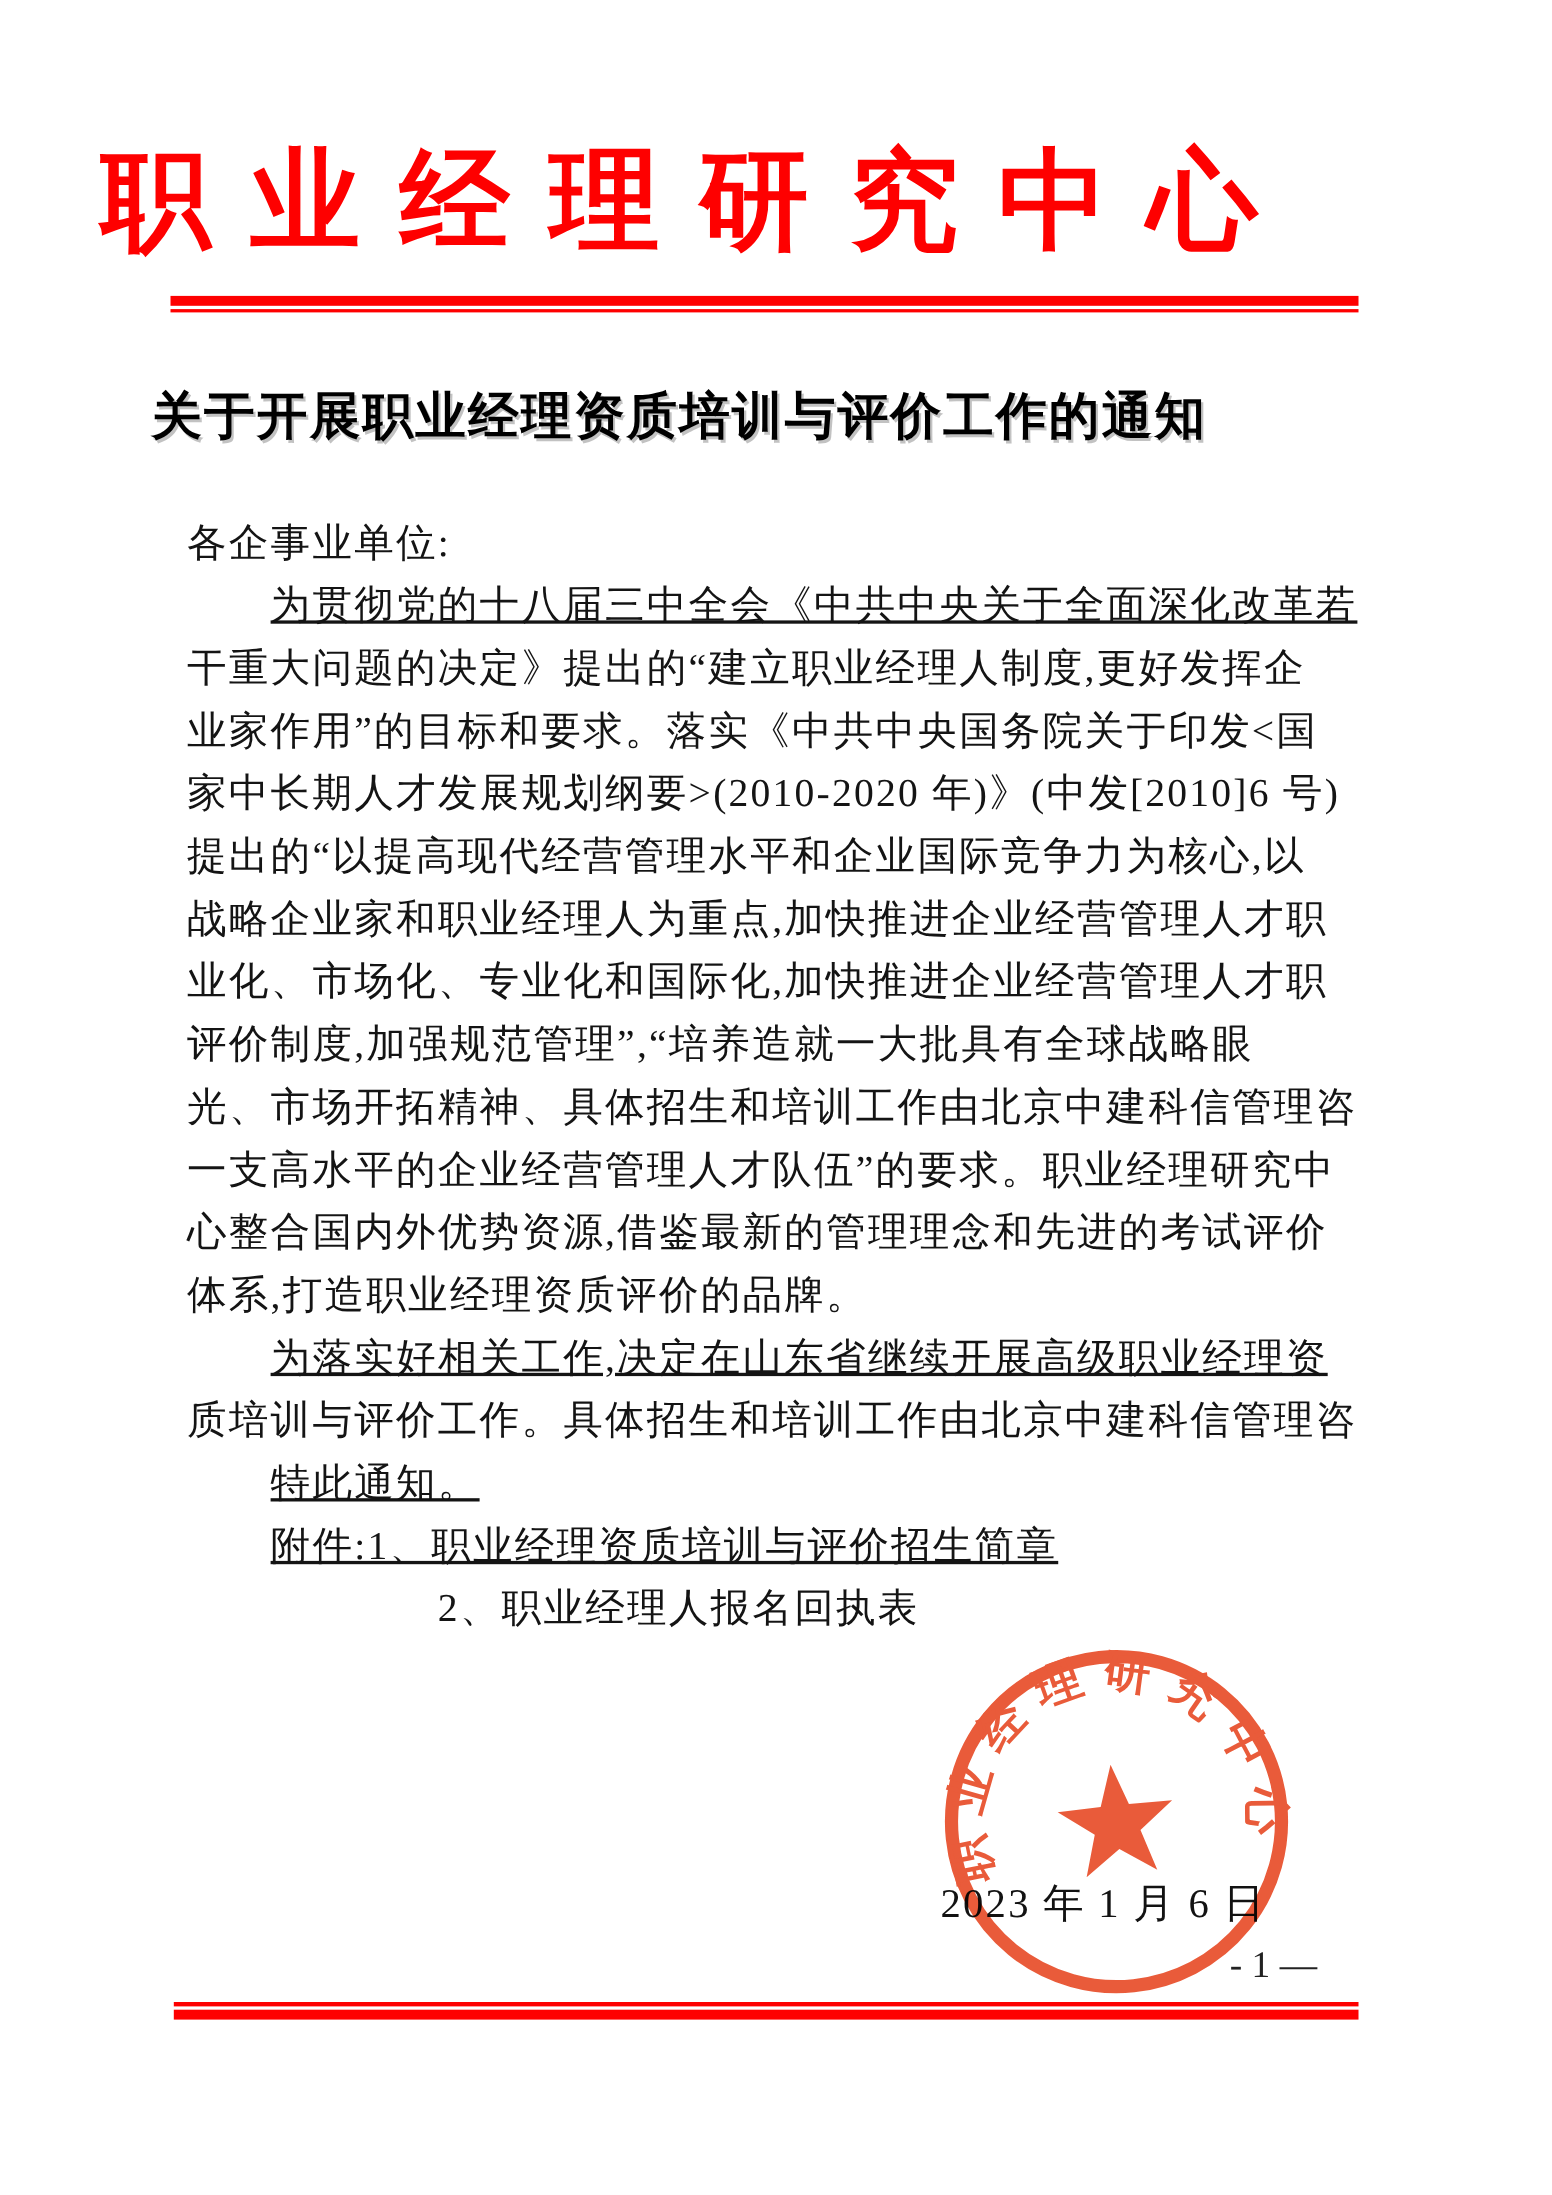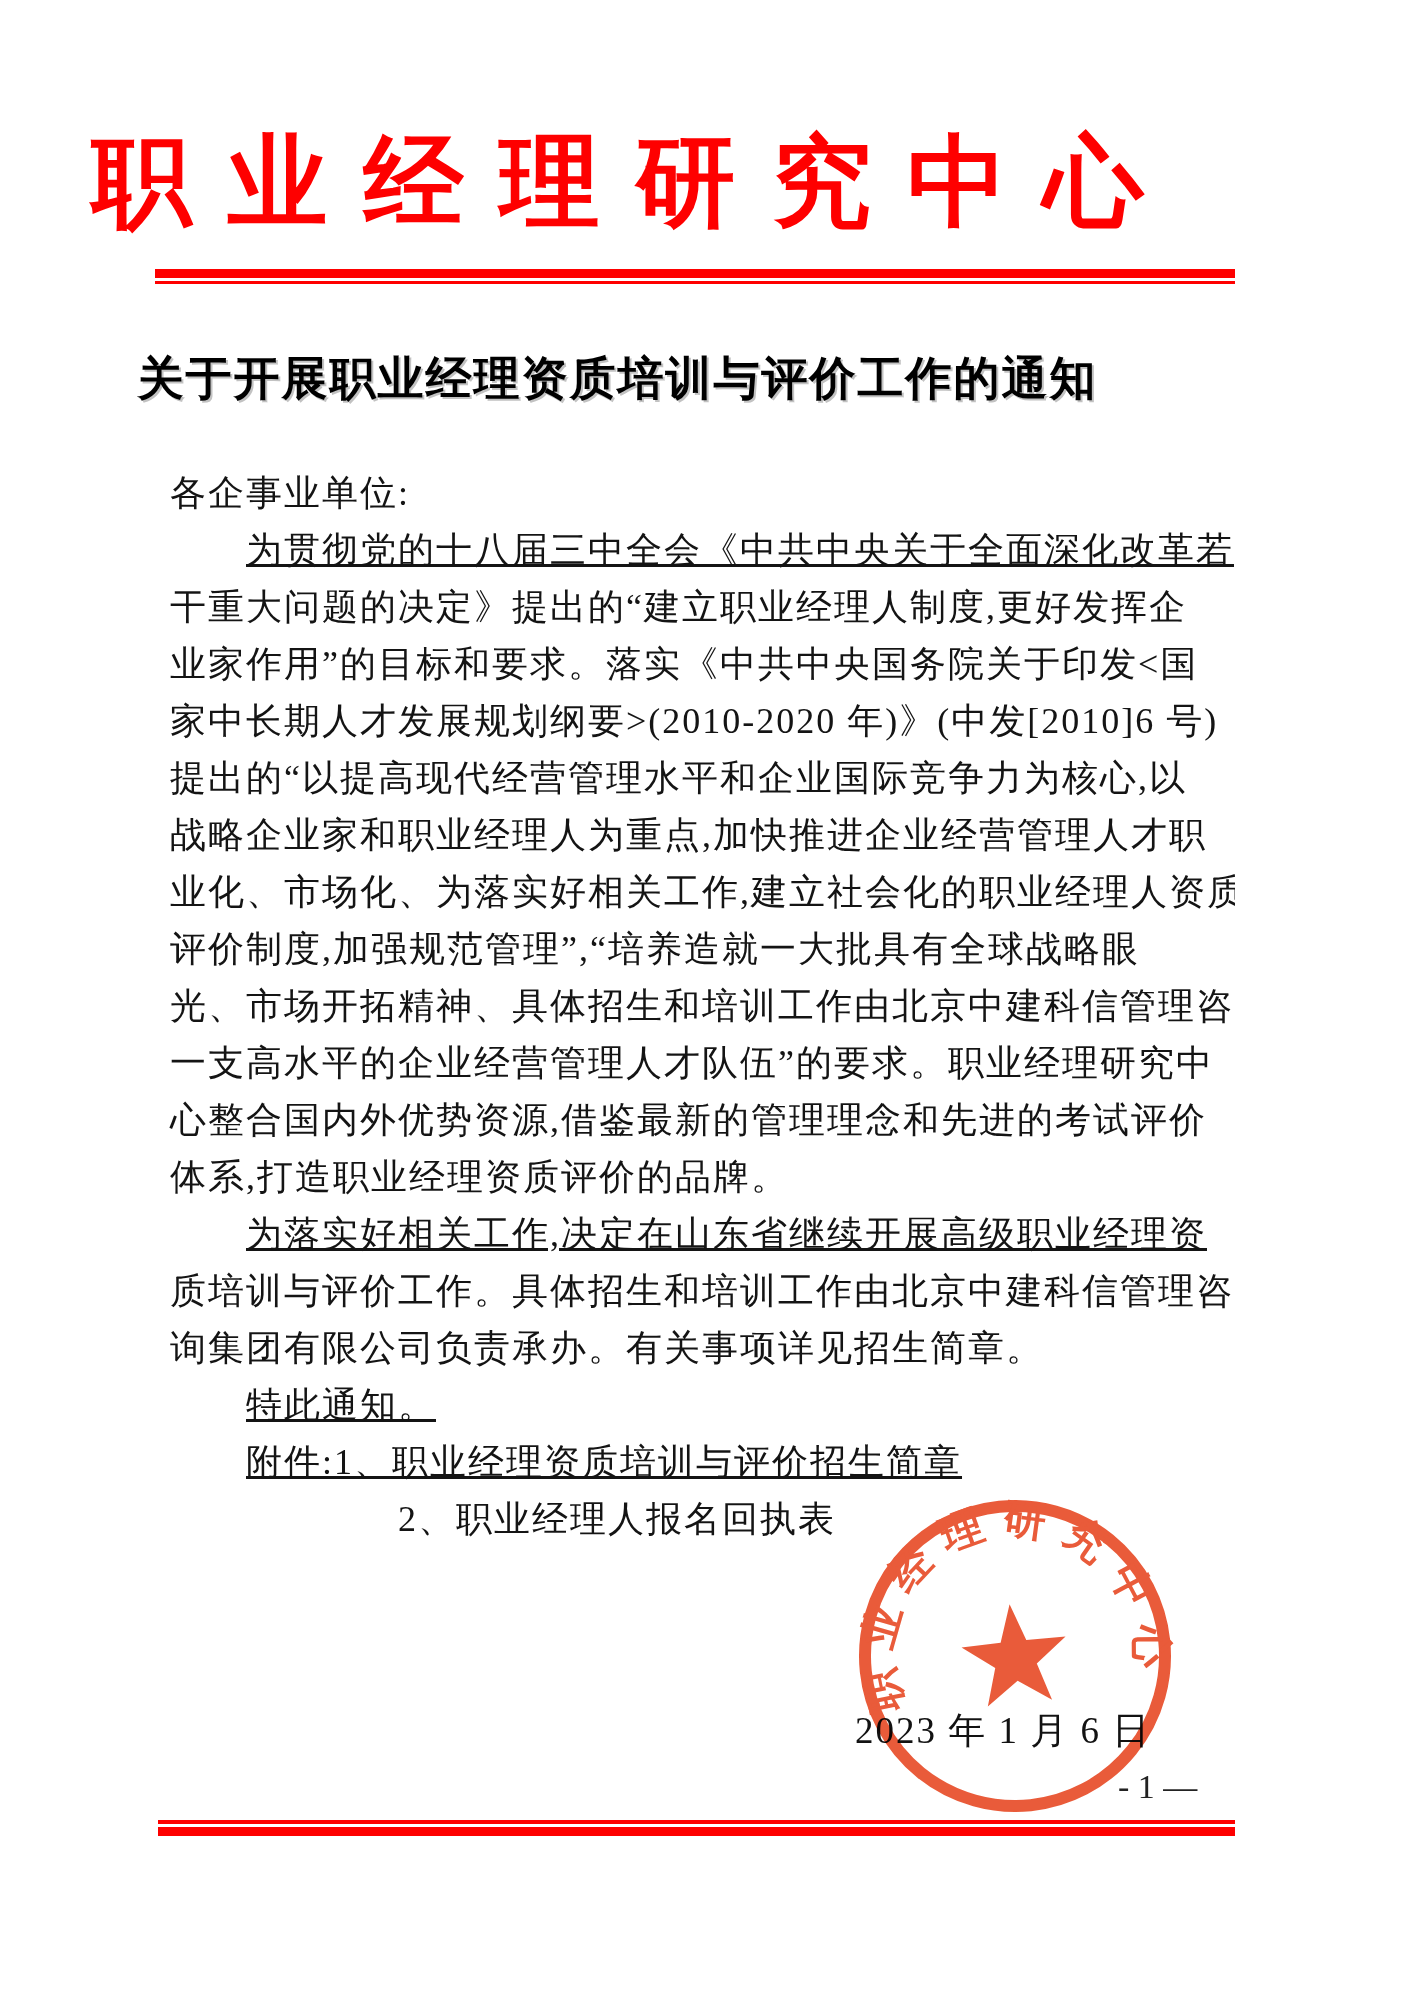--- a/index.html
+++ b/index.html
@@ -132,29 +132,28 @@
   <h1 class="doc-title">关于开展职业经理资质培训与评价工作的通知</h1>
 
   <div class="body-block">
     <div class="line">各企事业单位:</div>
     <div class="line indent-2">为贯彻党的十八届三中全会《中共中央关于全面深化改革若</div>
     <div class="line">干重大问题的决定》提出的“建立职业经理人制度,更好发挥企</div>
     <div class="line">业家作用”的目标和要求。落实《中共中央国务院关于印发&lt;国</div>
     <div class="line">家中长期人才发展规划纲要&gt;(2010-2020 年)》(中发[2010]6 号)</div>
     <div class="line">提出的“以提高现代经营管理水平和企业国际竞争力为核心,以</div>
     <div class="line">战略企业家和职业经理人为重点,加快推进企业经营管理人才职</div>
-    <div class="line">业化、市场化、为落实好相关工作,建立社会化的职业经理人资质</div>
+    <div class="line">业化、市场化、专业化和国际化,加快推进企业经营管理人才职</div>
     <div class="line">评价制度,加强规范管理”,“培养造就一大批具有全球战略眼</div>
     <div class="line">光、市场开拓精神、具体招生和培训工作由北京中建科信管理咨</div>
     <div class="line">一支高水平的企业经营管理人才队伍”的要求。职业经理研究中</div>
     <div class="line">心整合国内外优势资源,借鉴最新的管理理念和先进的考试评价</div>
     <div class="line">体系,打造职业经理资质评价的品牌。</div>
     <div class="line indent-2">为落实好相关工作,决定在山东省继续开展高级职业经理资</div>
     <div class="line">质培训与评价工作。具体招生和培训工作由北京中建科信管理咨</div>
-    <div class="line">询集团有限公司负责承办。有关事项详见招生简章。</div>
     <div class="line indent-2">特此通知。</div>
     <div class="line indent-2">附件:1、职业经理资质培训与评价招生简章</div>
     <div class="line indent-6">2、职业经理人报名回执表</div>
   </div>
 
   <div class="seal">
     <svg viewBox="0 0 340 340" xmlns="http://www.w3.org/2000/svg">
       <circle cx="170" cy="170" r="150" fill="none" stroke="#e8512d" stroke-width="12"></circle>
       <defs>
         <path id="sealArc" d="M 61.3,225.4 A 122,122 0 1 1 278.7,225.4" fill="none"></path>

